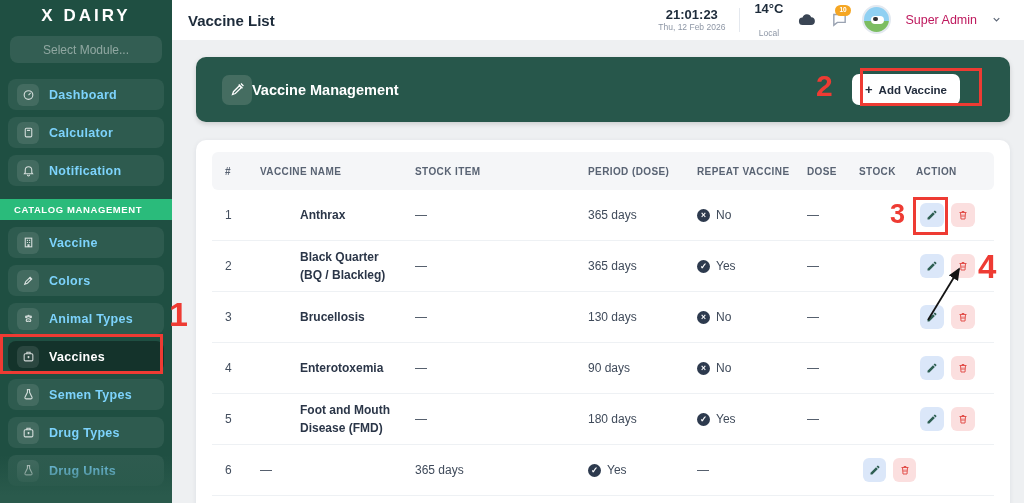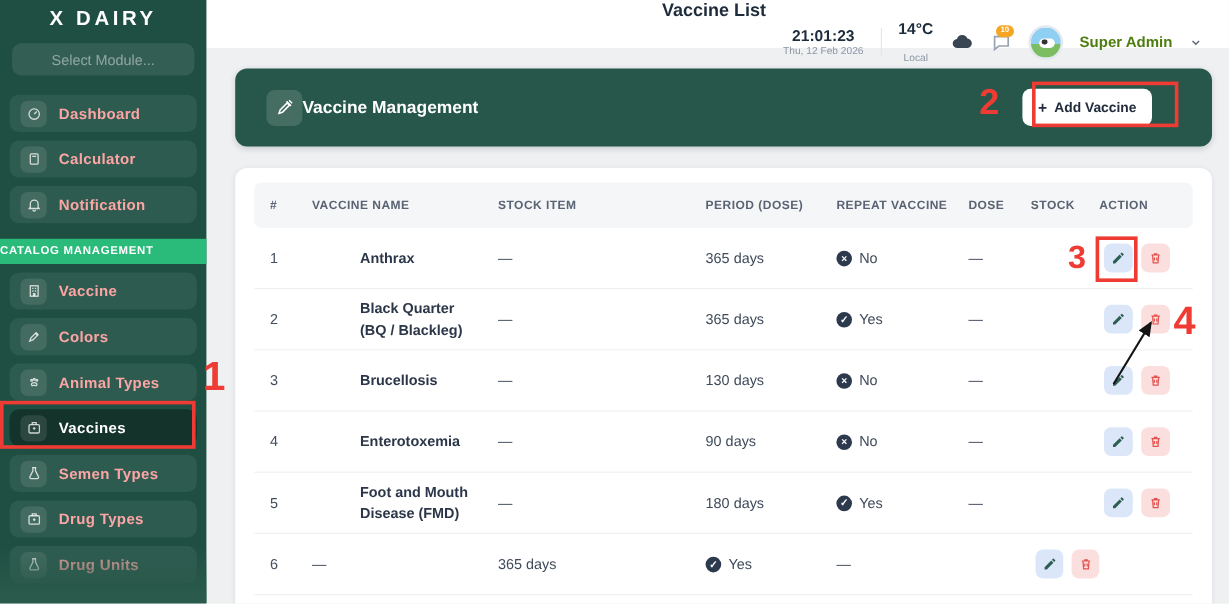--- a/index.html
+++ b/index.html
@@ -11,50 +11,50 @@
   .logo { text-align:center; padding-top:6px; color:#fff; font-size:17px; font-weight:800; letter-spacing:3px; }
   .module-select { margin:10px 10px 0 10px; height:27px; background:rgba(255,255,255,.09); border-radius:8px;
     display:flex; align-items:center; justify-content:center; color:rgba(255,255,255,.45); font-size:12px; cursor:pointer; }
   .nav { margin-top:16px; }
   .nav-item { margin:0 8px 7px 8px; height:31px; border-radius:8px; background:rgba(255,255,255,.07);
     display:flex; align-items:center; gap:10px; padding-left:9px; cursor:pointer; }
   .nav-item.active { background:#14332b; }
   .nav-ico { width:22px; height:22px; border-radius:6px; background:rgba(255,255,255,.10);
     display:flex; align-items:center; justify-content:center; color:rgba(255,255,255,.78); flex:0 0 22px; }
   .nav-ico svg { width:13px; height:13px; }
-  .nav-label { color:#fca5a5; font-size:12.5px; font-weight:600; letter-spacing:.3px; white-space:nowrap; }
+  .nav-label { color:#7dd3fc; font-size:12.5px; font-weight:600; letter-spacing:.3px; white-space:nowrap; }
   .nav-item.active .nav-label { color:#fff; }
-  .section-strip { height:21px; background:#2abb7b; display:flex; align-items:center; margin:13px 0 7px 0; }
+  .section-strip { height:21px; background:#2abb7b; display:flex; align-items:center; padding-left:14px; margin:13px 0 7px 0; }
   .section-strip span { color:#fff; font-size:9.5px; font-weight:800; letter-spacing:.6px; }
   .sidebar-fade { position:absolute; left:0; bottom:0; width:100%; height:48px;
     background:linear-gradient(to bottom, rgba(31,79,66,0), #2a5a4c 85%); pointer-events:none; }
 
   
   .topbar { position:absolute; left:172px; top:0; width:852px; height:40px; background:#fff;
-    display:flex; align-items:center; padding:0 22px 0 16px; z-index:1;flex-direction:column; }
+    display:flex; align-items:center; padding:0 22px 0 16px; z-index:1; }
   .page-title { font-size:15px; font-weight:700; color:#1d2b3a; }
   .topbar-right { margin-left:auto; display:flex; align-items:center; gap:14px; }
   .clock { text-align:center; line-height:1.15; }
   .clock .t { font-size:13px; font-weight:800; color:#1d2b3a; }
   .clock .d { font-size:8.5px; color:#8d96a5; }
   .vdiv { width:1px; height:24px; background:#e4e8ee; }
   .temp { text-align:center; line-height:1.15; }
   .temp .t { font-size:13px; font-weight:800; color:#1d2b3a;text-align:center; }
   .temp .d { font-size:8.5px; color:#8d96a5;margin-top:12px; }
   .cloud { color:#3a4554; display:flex; }
   .cloud svg { width:20px; height:20px; }
   .notif { position:relative; display:flex; color:#9aa3b2; }
   .notif svg { width:17px; height:17px; }
   .notif-badge { position:absolute; top:-6px; left:4px; background:#f5a623; color:#fff; font-size:6.5px; font-weight:700;
     border-radius:6px; padding:1px 4px; line-height:1.3; }
   .avatar { width:29px; height:29px; border-radius:50%; border:2px solid #e3e9f0; overflow:hidden; position:relative;
     background:linear-gradient(to bottom, #8fd0f2 0 55%, #7cbd62 55% 100%); cursor:pointer; }
   .avatar .cow { position:absolute; left:7px; top:9px; width:13px; height:8px; background:#fff; border-radius:4px; }
   .avatar .cow:after { content:""; position:absolute; left:2px; top:1px; width:5px; height:4px; background:#333; border-radius:2px; }
-  .user-name { font-size:12.5px; font-weight:700; color:#4d7c0f; }
+  .user-name { font-size:12.5px; font-weight:400; color:#be185d; }
   .chev { color:#5a6474; display:flex; }
   .chev svg { width:11px; height:11px; }
 
   
   .content { position:absolute; left:172px; top:40px; width:852px; height:463px; background:#eef0f2; }
   .banner { position:absolute; left:24px; top:17px; width:814px; height:65px; background:#27574b; border-radius:10px;
     display:flex; align-items:center; padding:0 16px 0 26px; box-shadow:0 2px 5px rgba(0,0,0,.15); }
   .banner-ico { width:30px; height:30px; border-radius:7px; background:#456d61; display:flex; align-items:center; justify-content:center; color:#fff; }
   .banner-ico svg { width:15px; height:15px; }
   .banner-title { color:#fff; font-size:14.5px; font-weight:700; }

